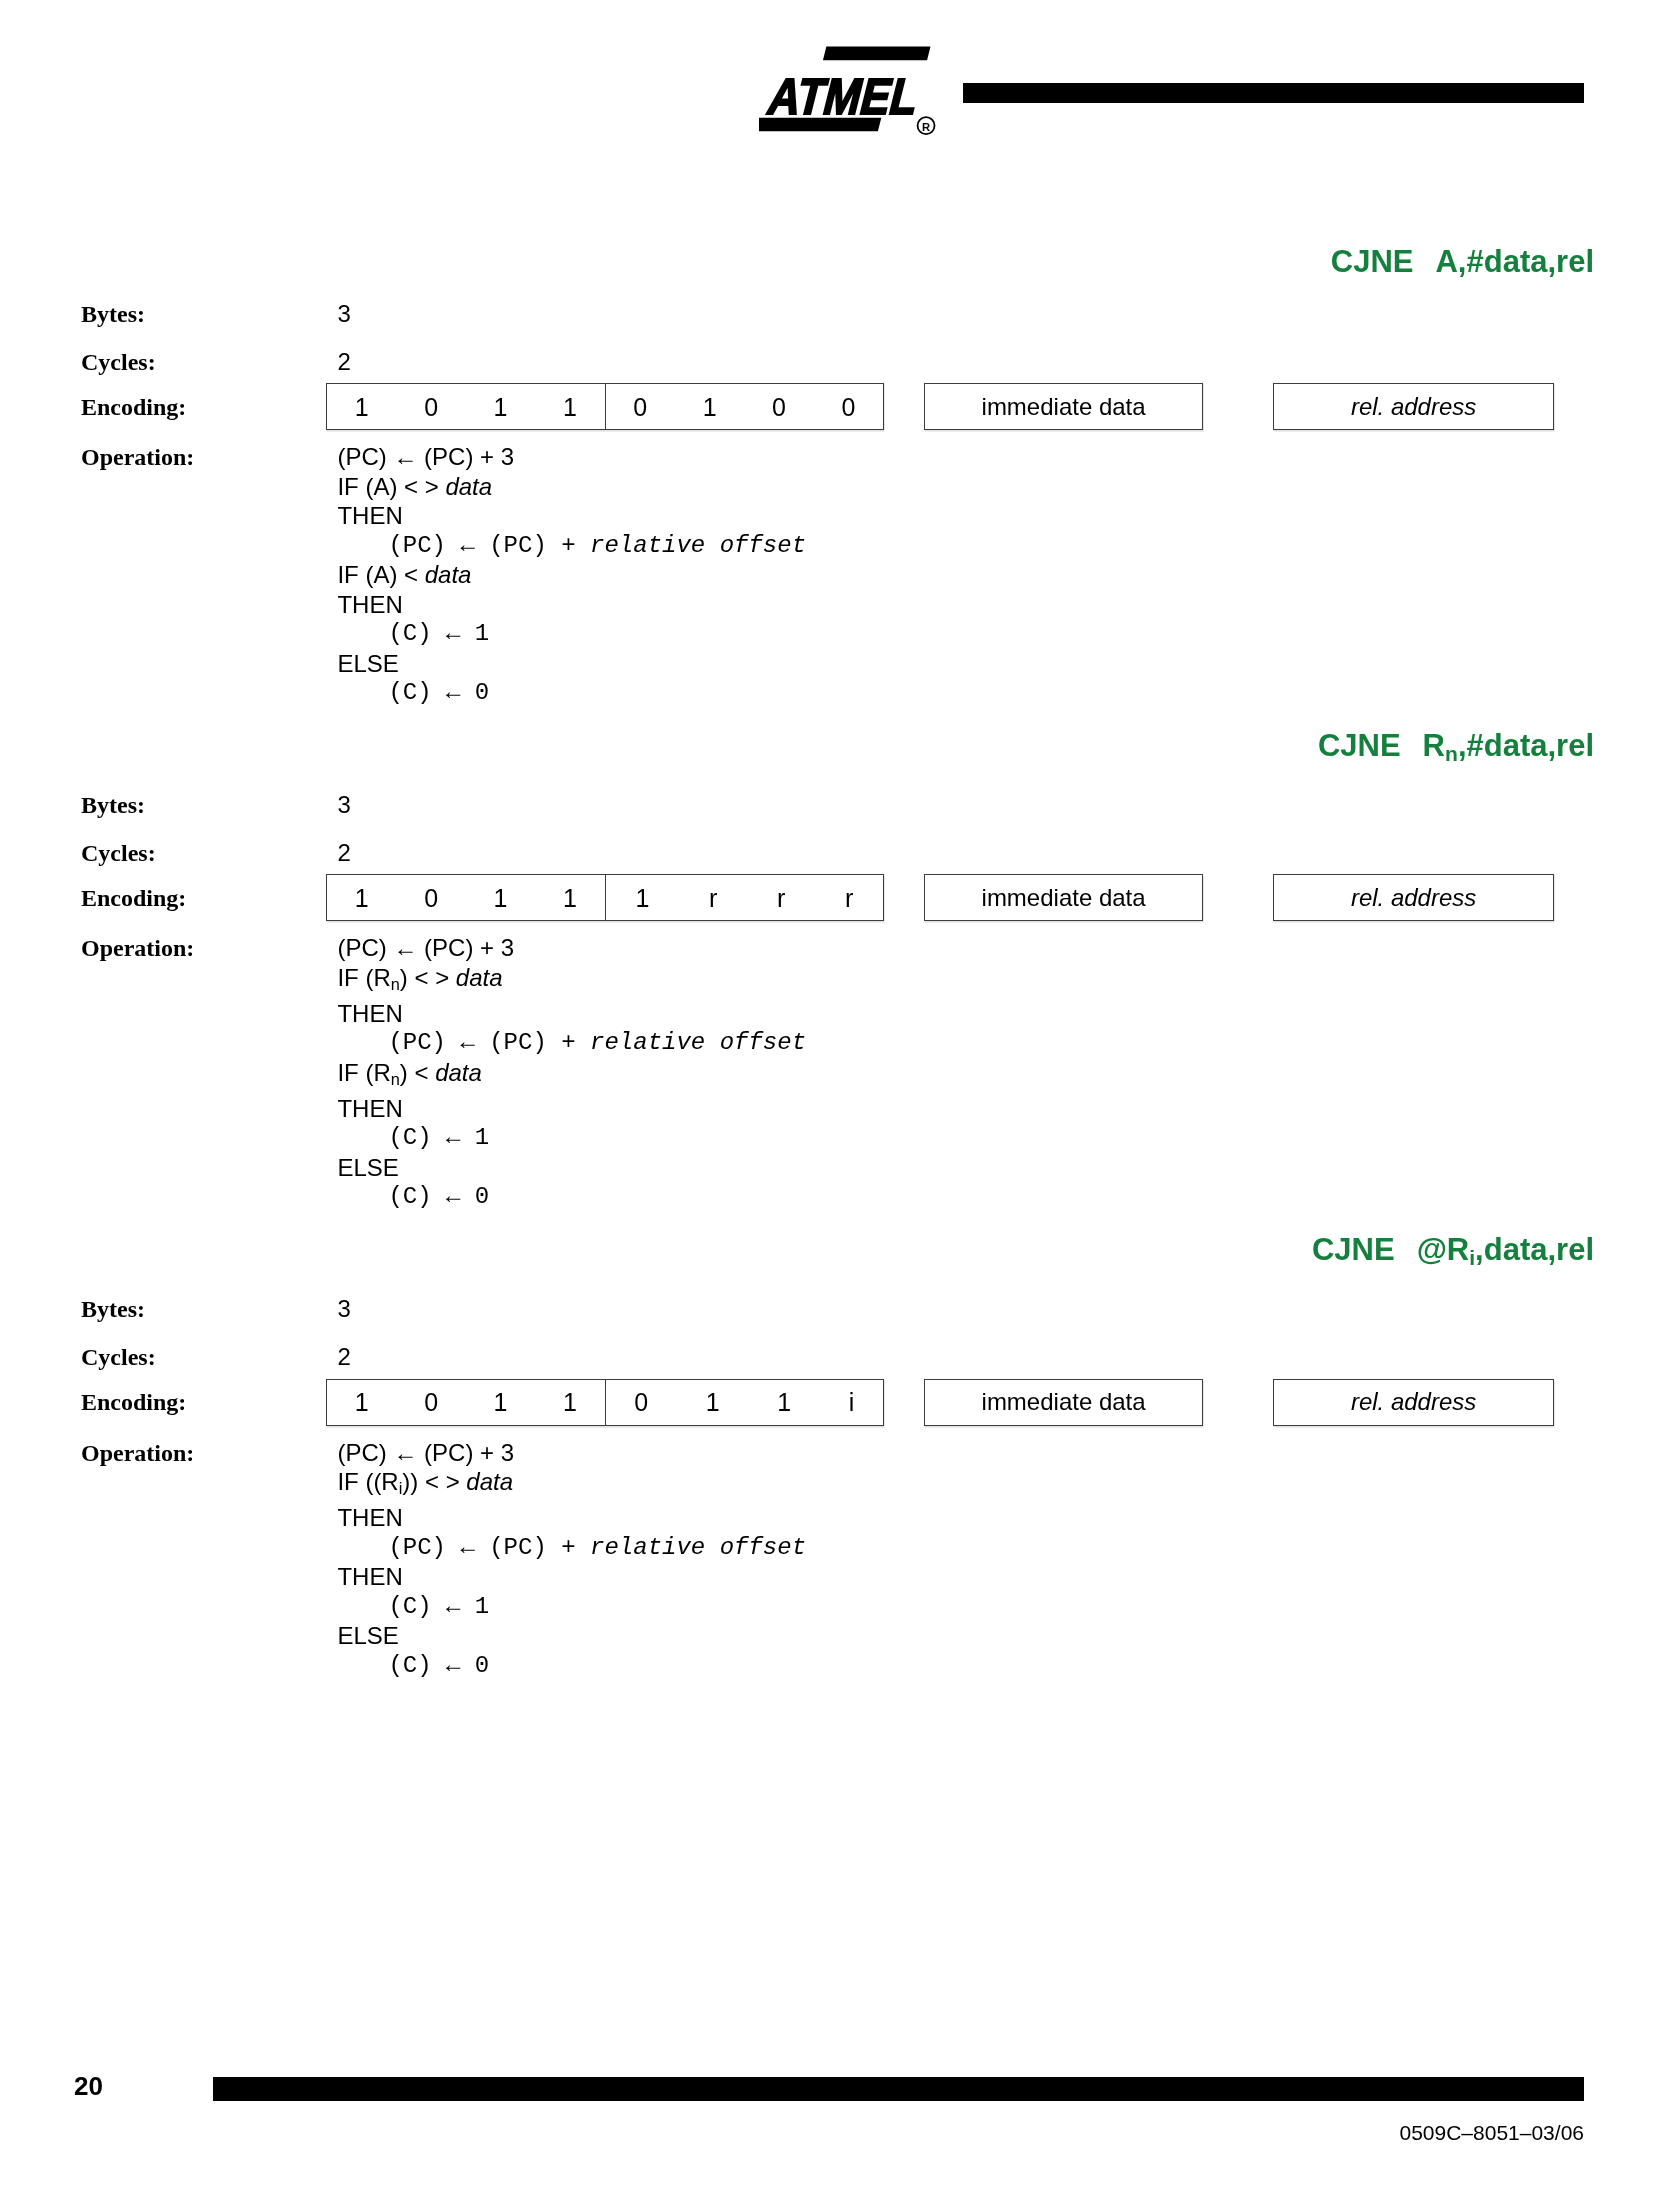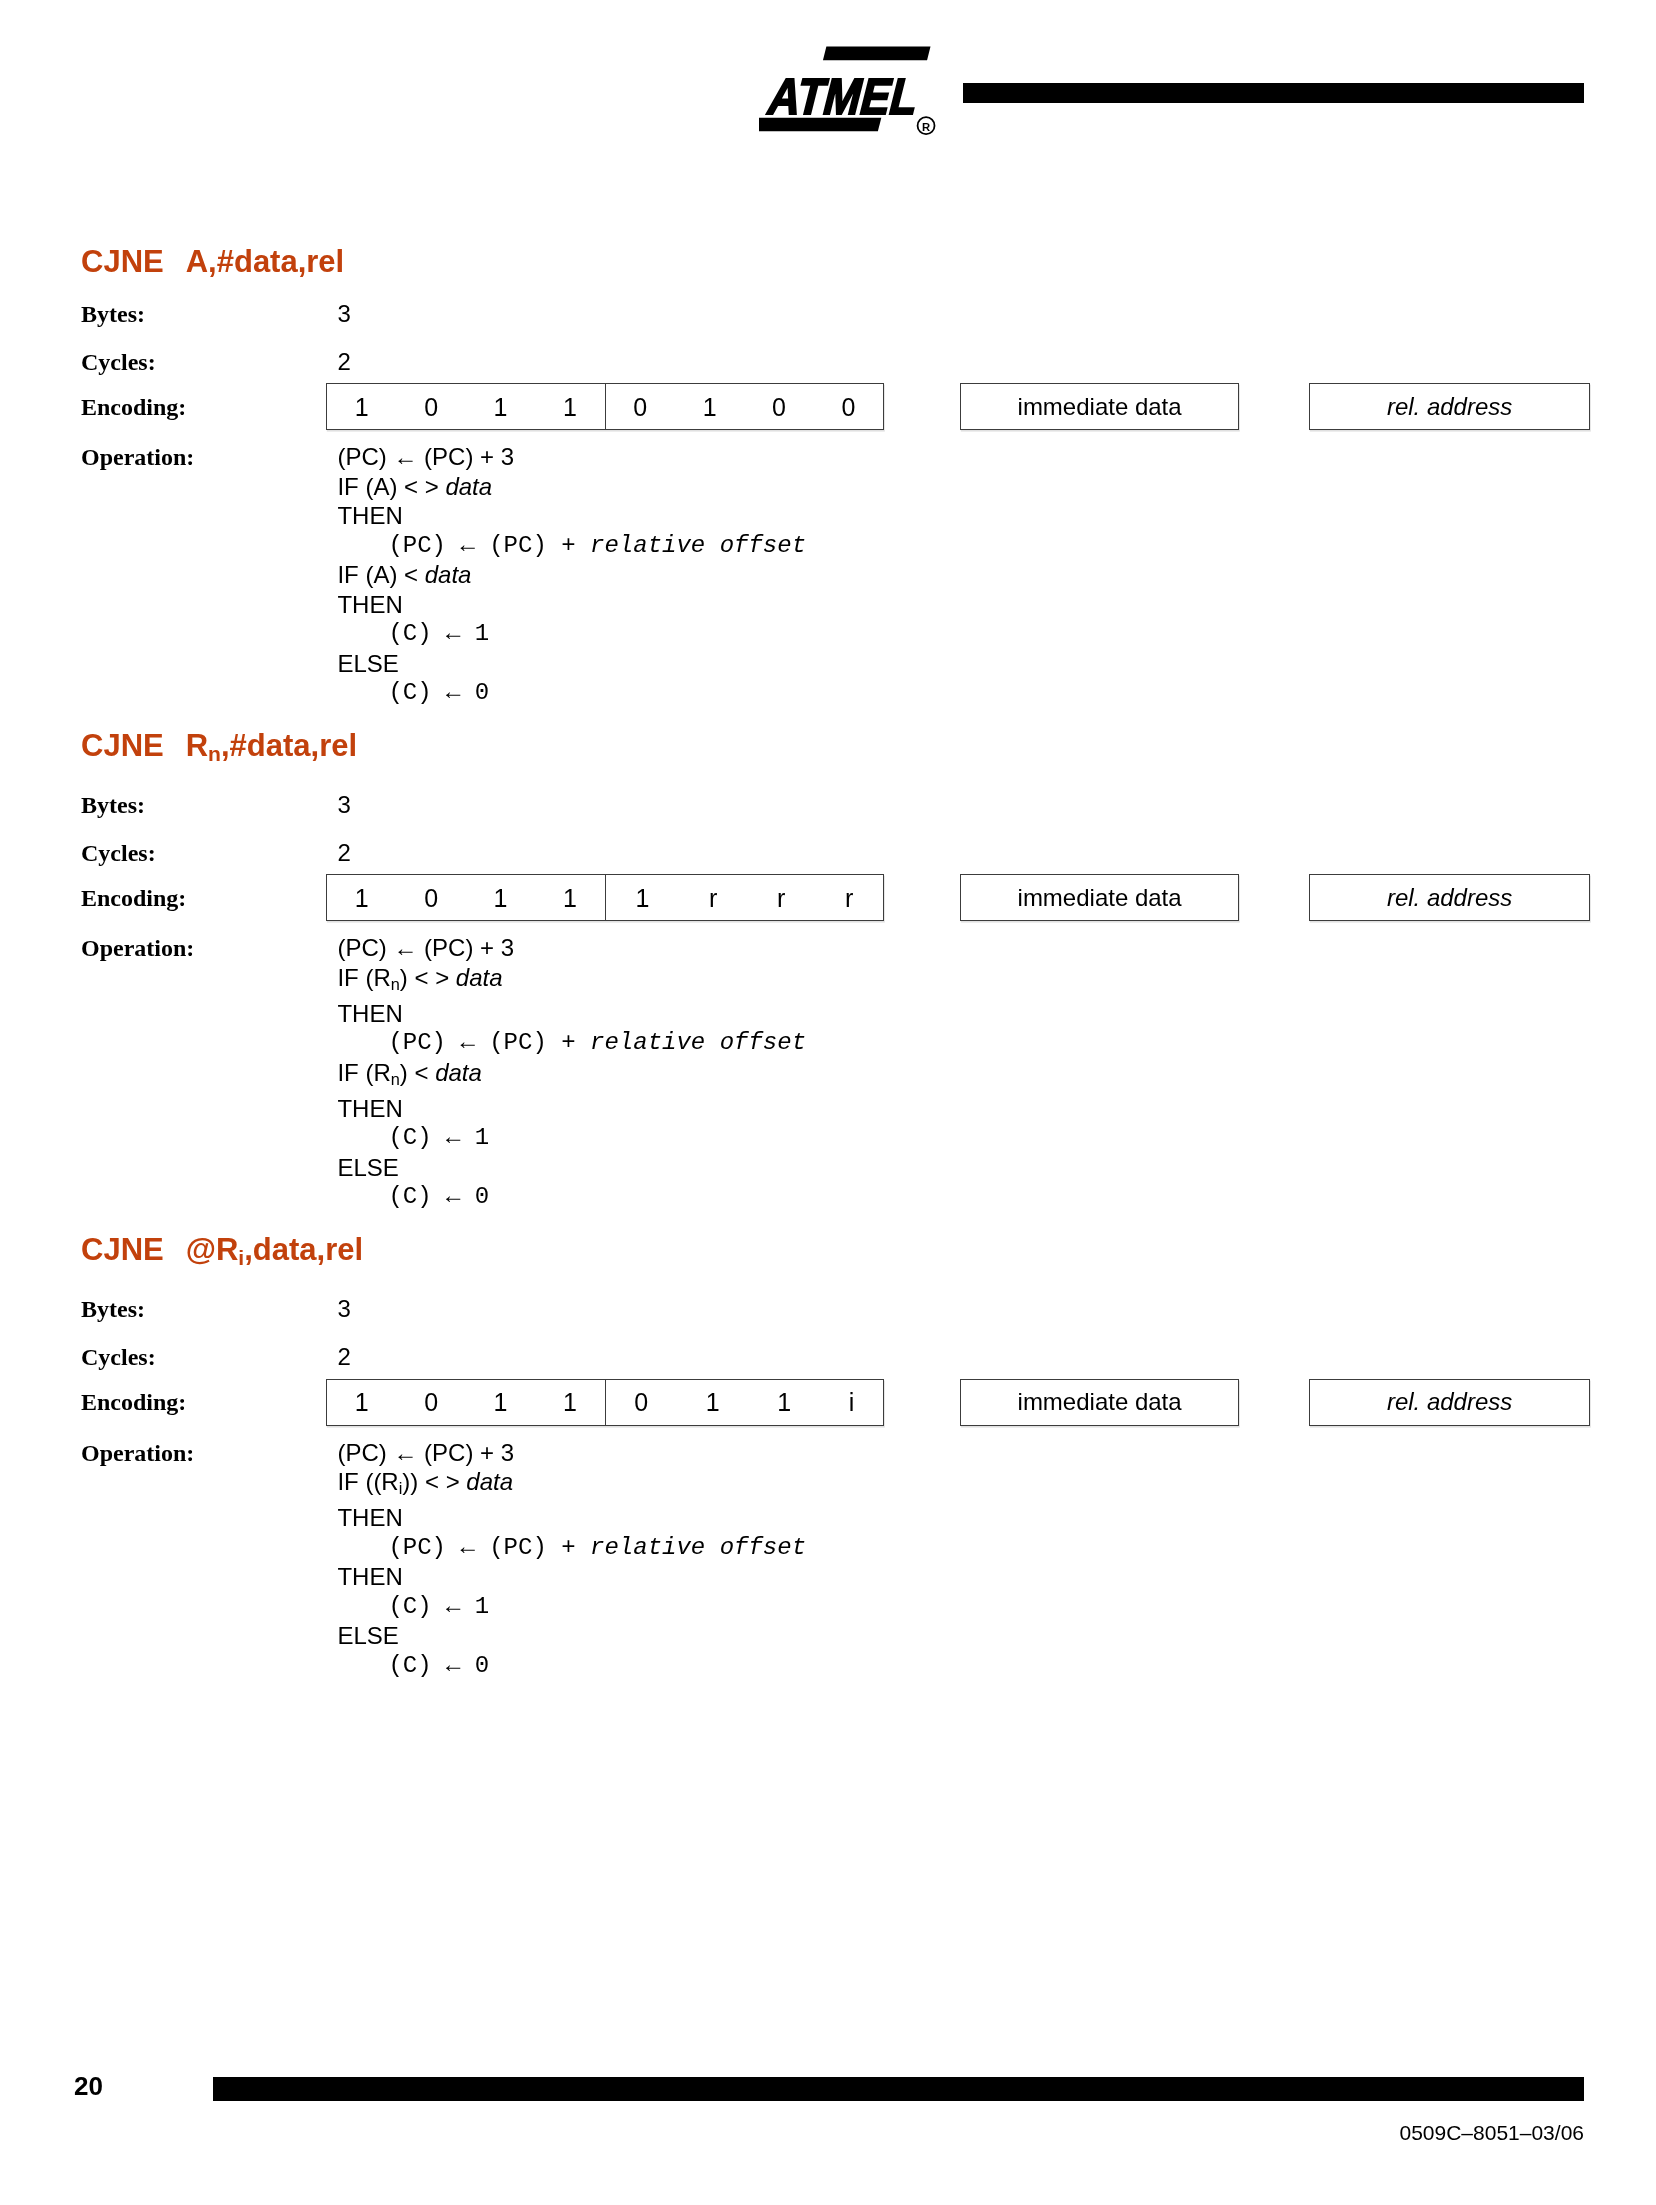--- a/index.html
+++ b/index.html
@@ -8,33 +8,33 @@
     background:#ffffff;color:#000;
     font-family:"Liberation Sans",sans-serif;
     overflow:hidden;
   }
   
   .logo{position:absolute;left:759px;top:45px;width:184px;height:92px;}
   .header-rule{position:absolute;left:963px;top:83px;width:621px;height:20px;background:#000;}
   
   .content{position:absolute;left:81px;top:244px;width:1513px;}
   .instr{margin:0 0 20px 0;}
-  .title{font-size:31px;font-weight:bold;line-height:36px;margin:0 0 18.6px 0;color:#c2410c;}
+  .title{font-size:31px;font-weight:bold;line-height:36px;margin:0 0 18.6px 0;color:#15803d;text-align:right;}
   .title .mn{margin-right:22px;}
   .row{display:grid;grid-template-columns:237px 1fr;column-gap:19.4px;font-size:24px;line-height:30px;}
   .lab{text-align:left;font-weight:bold;white-space:nowrap;font-family:Liberation Serif, serif;}
   .row-bytes{margin-bottom:18px;}
   .row-cycles{margin-bottom:6.5px;}
   .row-enc{margin-bottom:12px;align-items:center;}
   .enc-val{margin-left:-11.3px;display:flex;align-items:center;}
   .bitbox{width:558px;height:47px;box-sizing:border-box;border:1.6px solid #3c3c3c;display:flex;background:#fff;box-shadow:0.8px 1.6px 0 rgba(0,0,0,0.12);}
   .bit-group{flex:1 1 50%;display:flex;justify-content:space-around;align-items:center;font-size:25px;}
   .bit-group.second{border-left:1.6px solid #3c3c3c;}
   .opbox{height:47px;box-sizing:border-box;border:1.6px solid #3c3c3c;display:flex;align-items:center;justify-content:center;font-size:24px;background:#fff;box-shadow:0.8px 1.6px 0 rgba(0,0,0,0.12);}
-  .opbox.imm{width:279px;margin-left:76px;}
+  .opbox.imm{width:279px;margin-left:40px;}
   .opbox.rel{width:281px;margin-left:70px;font-style:italic;}
   .op-row{align-items:start;}
   .op-lines{}
   .op-line{line-height:29.5px;white-space:pre;}
   .op-line.ind{padding-left:51px;font-family:Liberation Mono, monospace;}
   .it{font-style:italic;}
   .sub{font-size:0.68em;vertical-align:-0.22em;}
   
   .page-num{position:absolute;left:74px;top:2071px;font-size:26px;font-weight:bold;line-height:31px;}
   .footer-bar{position:absolute;left:213px;top:2077px;width:1371px;height:24px;background:#000;}

